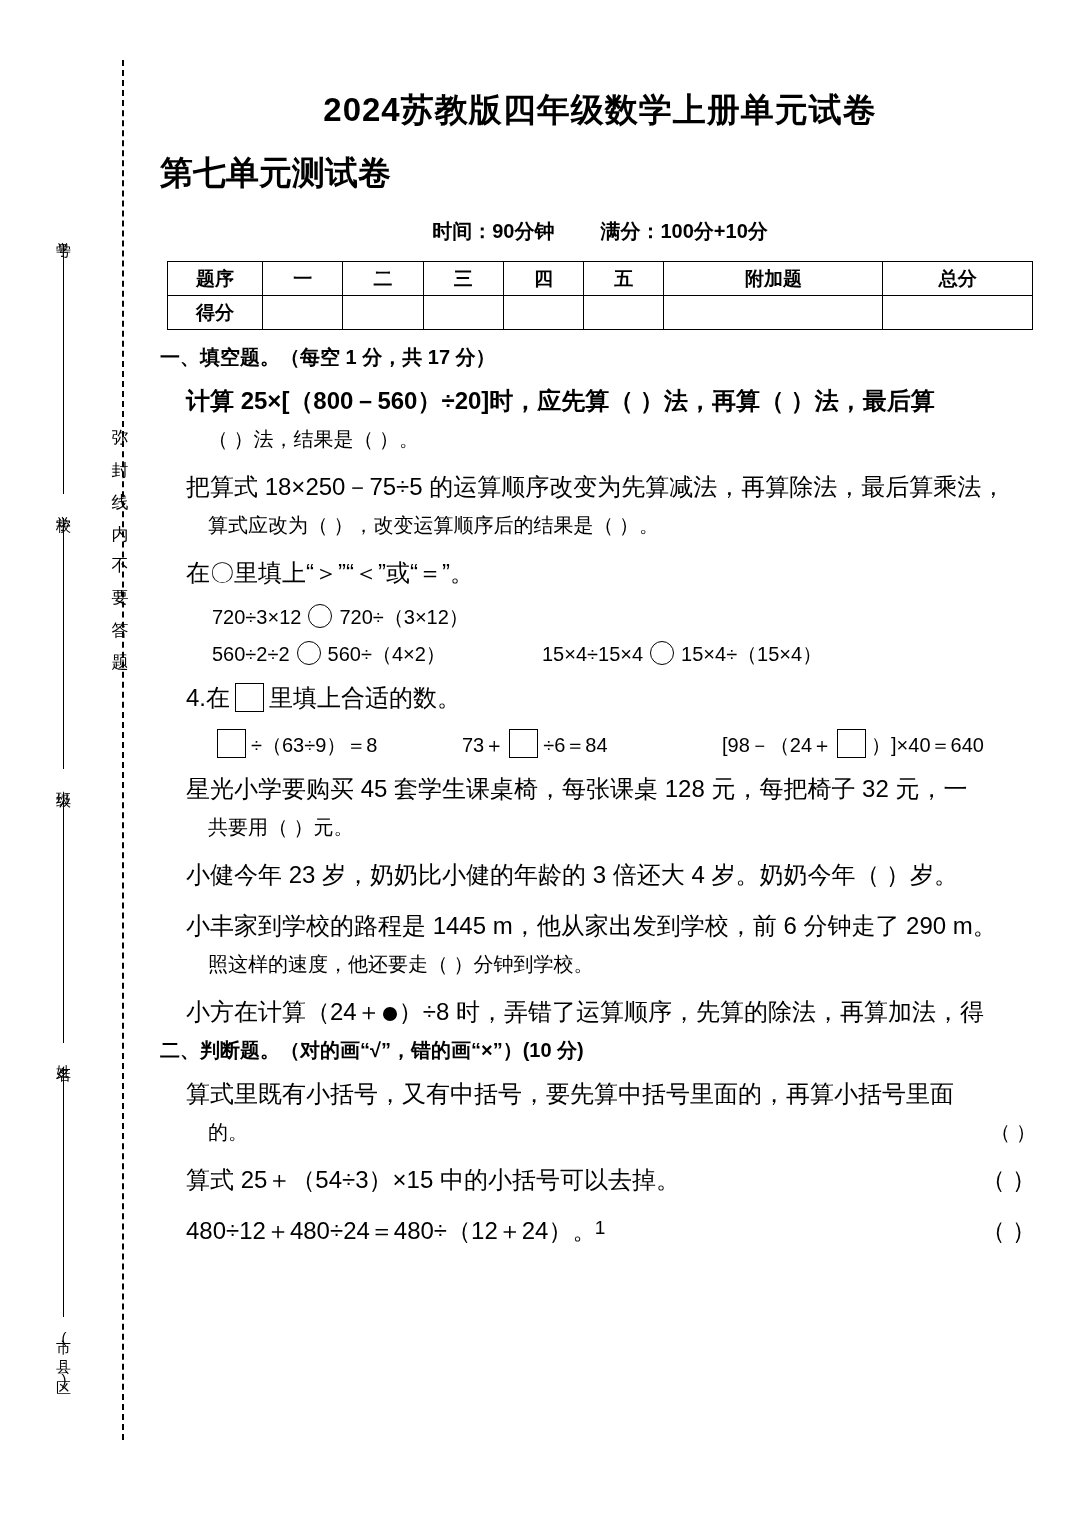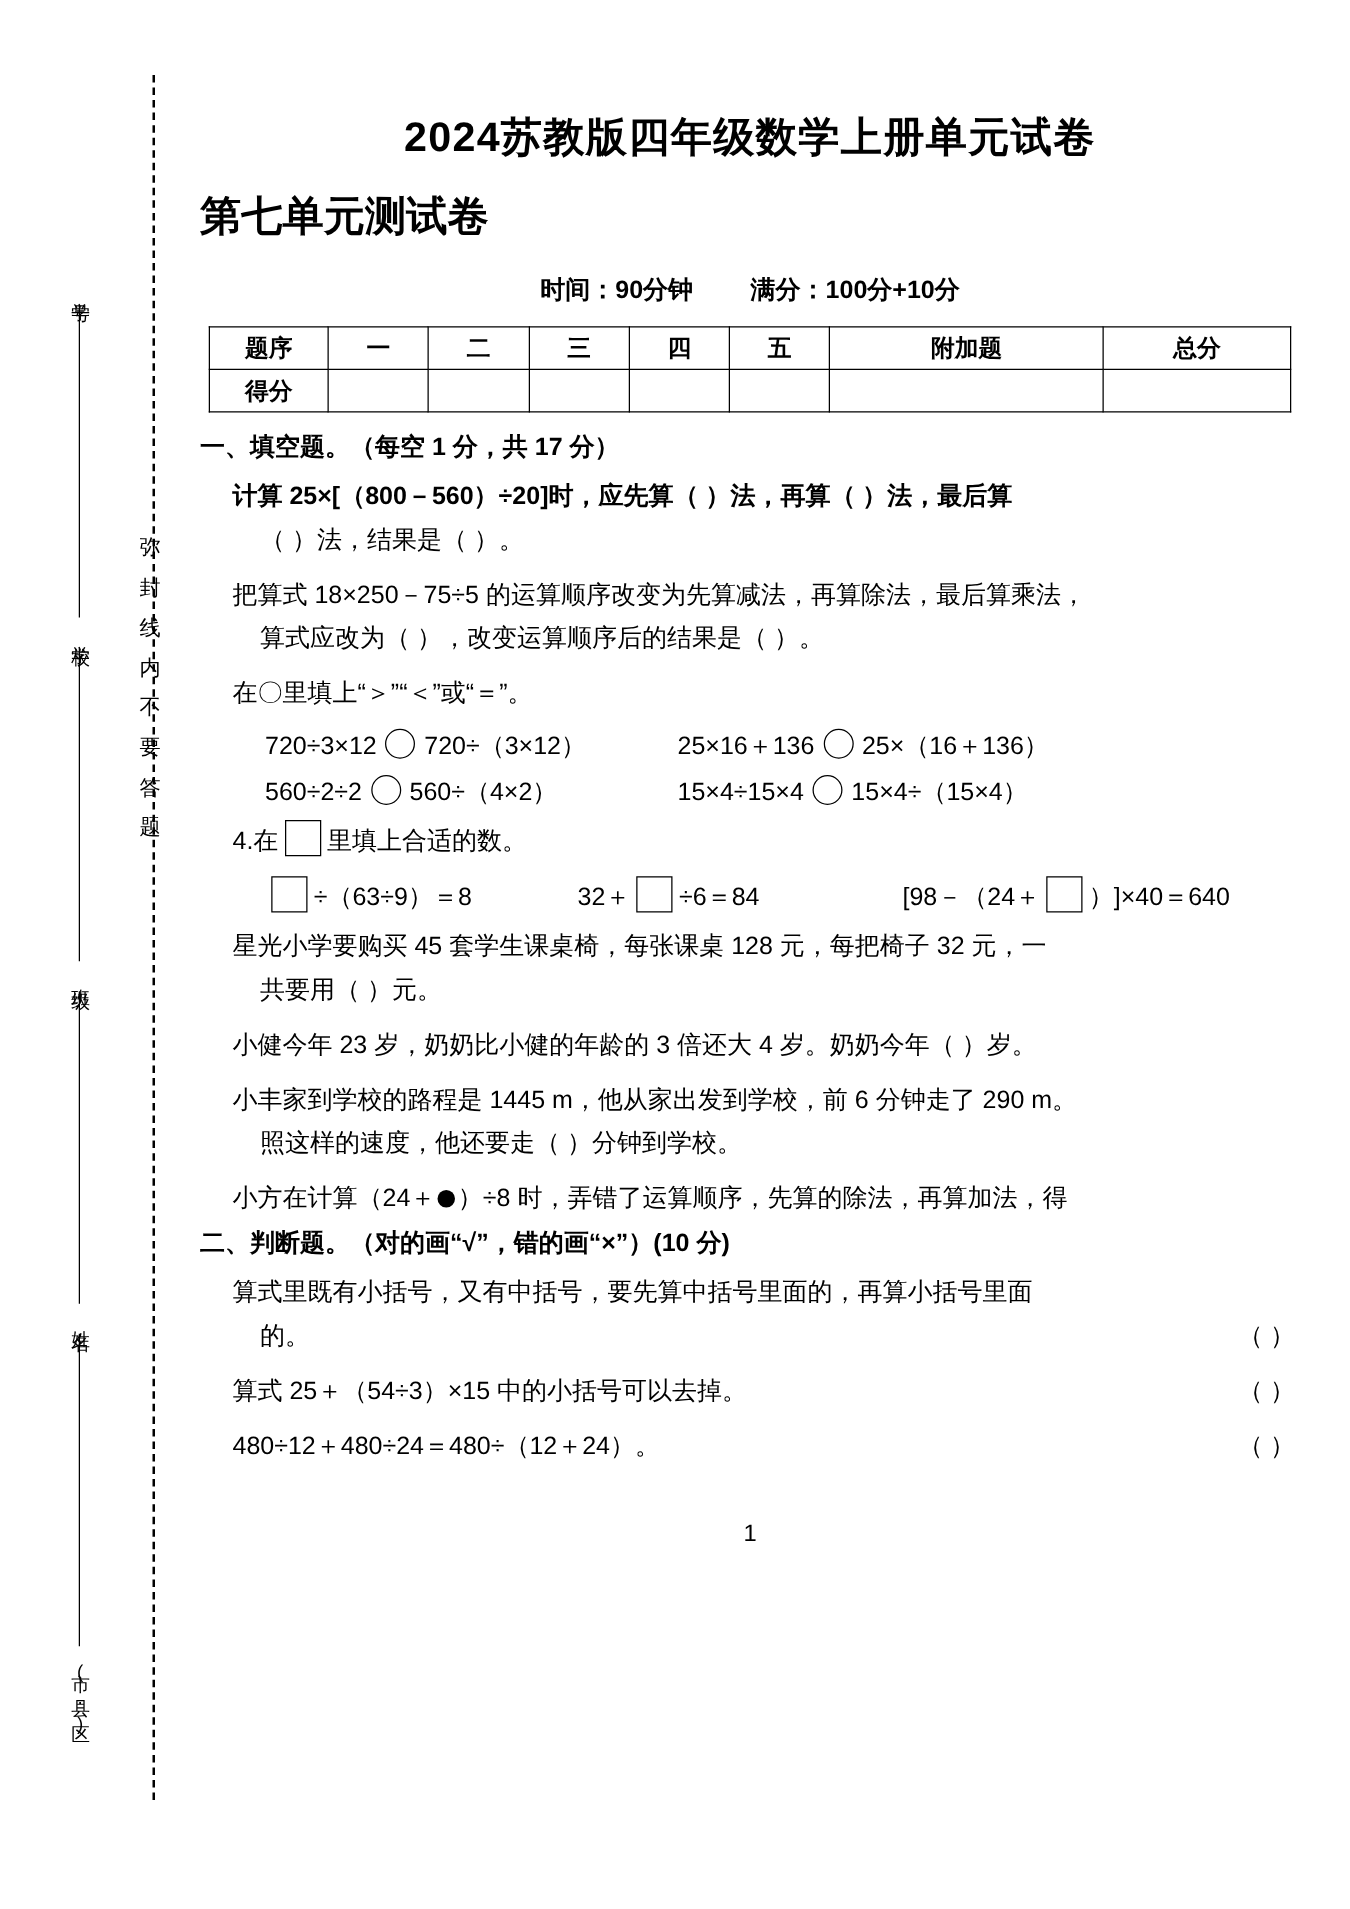--- a/index.html
+++ b/index.html
@@ -113,21 +113,21 @@
   }
   table.score td.hcell { width: 92px; }
 
   .section-head {
     font-size: 20px;
     margin-top: 14px;
     font-weight: bold;
     font-family: "Liberation Sans", sans-serif;
   }
   .q {
-    font-size: 20px;
+    font-size: 24px;
     line-height: 1.75;
     margin-top: 9px;
     padding-left: 26px;
     text-indent: 0;
     font-family: "Liberation Sans", sans-serif;
   }
   .q .num { font-weight: bold; }
   .q2 {
     padding-left: 26px;
     font-size: 20px;
@@ -256,33 +256,32 @@
   </div>
   <div class="q2">
     <span class="ind"></span><span>算式应改为（                                    ），改变运算顺序后的结果是（          ）。</span>
   </div>
 
   <div class="q">
     <span>在〇里填上“＞”“＜”或“＝”。</span>
   </div>
   <div class="row-expr">
     <span class="e1"><span>720÷3×12</span><span class="circ"></span><span>720÷（3×12）</span></span>
-    <span class="e2"><span>25×16＋136</span><span class="circ"></span><span>25×（16＋136）</span></span>
   </div>
   <div class="row-expr">
     <span class="e1"><span>560÷2÷2</span><span class="circ"></span><span>560÷（4×2）</span></span>
     <span class="e2"><span>15×4÷15×4</span><span class="circ"></span><span>15×4÷（15×4）</span></span>
   </div>
 
   <div class="q">
     <span>4.在</span><span class="sqr"></span><span>里填上合适的数。</span>
   </div>
   <div class="row-expr">
     <span style="width:250px;"><span class="sqr"></span><span>÷（63÷9）＝8</span></span>
-    <span style="width:260px;"><span>32＋</span><span class="sqr"></span><span>÷6＝84</span></span>
+    <span style="width:260px;"><span>73＋</span><span class="sqr"></span><span>÷6＝84</span></span>
     <span><span>[98－（24＋</span><span class="sqr"></span><span>）]×40＝640</span></span>
   </div>
 
   <div class="q">
     <span>星光小学要购买 45 套学生课桌椅，每张课桌 128 元，每把椅子 32 元，一</span>
   </div>
   <div class="q2">
     <span class="ind"></span><span>共要用（          ）元。</span>
   </div>
 

